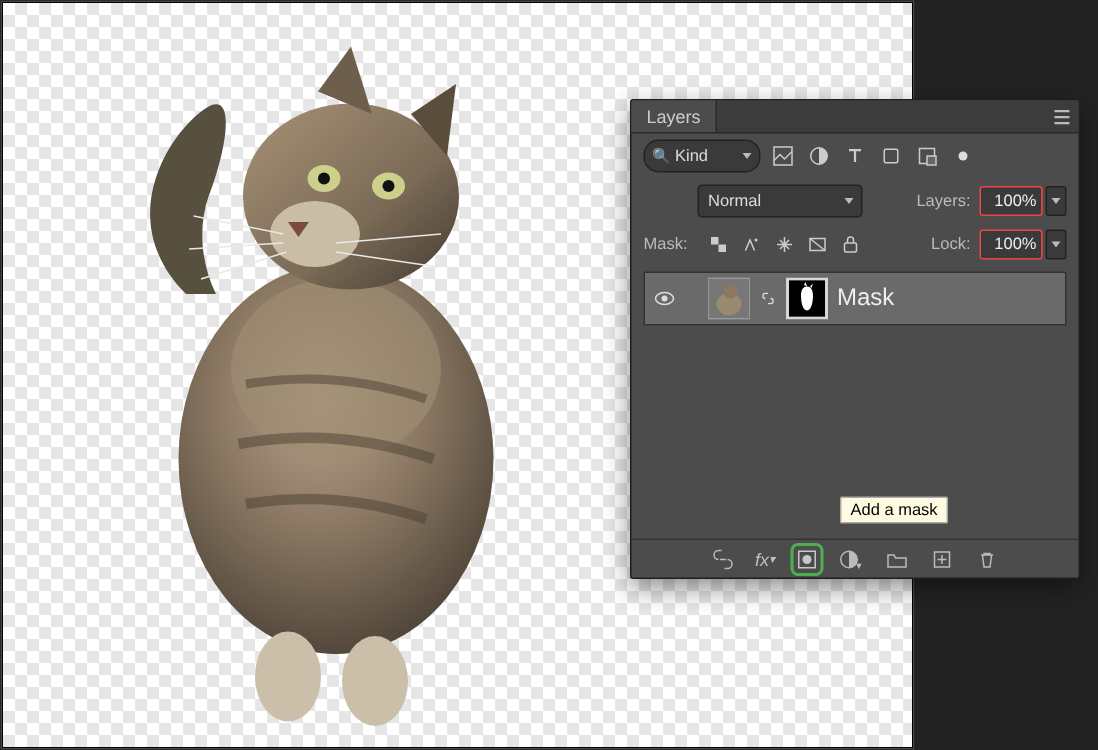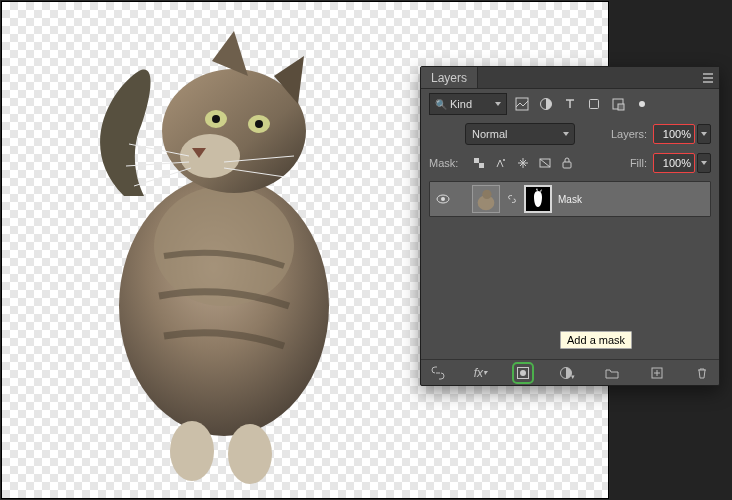--- a/index.html
+++ b/index.html
@@ -36,21 +36,21 @@
   display: flex; flex-direction: column; margin-top: 16px;
 }
 .panel-tabs { height: 22px; background: #3c3c3c; border-bottom: 1px solid #2a2a2a;
   display: flex; align-items: stretch; }
 .panel-tab { padding: 0 10px; line-height: 22px; font-size: 12px; color: #ccc;
   background: #4c4c4c; border-right: 1px solid #2a2a2a; }
 .panel-menu { margin-left:auto; width:22px; display:flex; align-items:center; justify-content:center; color:#bbb;}
 .row { display:flex; align-items:center; gap:6px; padding: 4px 8px; }
 .row + .row { padding-top: 4px; }
 select.kind {
-  background:#3a3a3a; color:#ddd; border:1px solid #222; border-radius:0;
+  background:#3a3a3a; color:#ddd; border:1px solid #222; border-radius:10px;
   height:22px; font-size:11px; padding:0 18px 0 6px; width:78px;
   appearance:none; -webkit-appearance:none;
 }
 .sel-wrap { position:relative; display:inline-flex; align-items:center; }
 .sel-wrap::before {
   content:"🔍"; position:absolute; left:6px; font-size:10px; opacity:.8; pointer-events:none;
 }
 .sel-wrap select.kind { padding-left:20px; }
 .sel-wrap::after, .dd::after {
   content:""; position:absolute; right:6px; top:50%; width:0;height:0;
@@ -77,23 +77,23 @@
 .layer-row{
   display:flex;align-items:center;height:36px;background:#6a6a6a;border:0.5px solid #333;
   border-radius:1px;padding:0 6px;gap:6px;
 }
 .eye{width:14px;height:14px;color:#ddd;}
 .thumb{width:28px;height:28px;border:1px solid #999;background:#555;overflow:hidden;}
 .thumb svg{width:100%;height:100%;}
 .mask-thumb{width:28px;height:28px;border:2px solid #d6d6d6;background:#000;
   display:flex;align-items:center;justify-content:center;}
 .link-ic{width:12px;display:flex;align-items:center;justify-content:center;color:#ddd;}
-.layer-name{font-size:10px;color:#eee;}
+.layer-name{font-size:16px;color:#eee;}
 .panel-footer{height:26px;border-top:1px solid #333;display:flex;align-items:center;
-  justify-content:space-between;padding:0 8px;gap:12px;}
+  justify-content:center;padding:0 8px;gap:12px;}
 .ftr-btn{width:18px;height:18px;display:flex;align-items:center;justify-content:center;color:#c0c0c0;}
 .ftr-btn.hl{outline:2px solid #4cb04c;border-radius:3px;}
 .tooltip{
   position:absolute; background:#fffbe0; color:#000; border:1px solid #aaa;
   font-size:11px; padding:2px 6px; border-radius:1px;
   left:560px; top:331px; white-space:nowrap; z-index: 50;
 }
 .ic{display:inline-flex;width:14px;height:14px;}
 </style>
 </head>
@@ -248,21 +248,21 @@
           </svg>
         </span>
       <span class="filterbtn">
           <svg class="ic" viewBox="0 0 14 14">
             <rect x="3" y="6" width="8" height="6" rx="1" fill="none" stroke="#ccc"></rect>
             <path d="M5 6 V4 a2 2 0 0 1 4 0 V6" fill="none" stroke="#ccc"></path>
           </svg>
         </span>
     </span>
     <span style="flex:1"></span>
-    <span class="lbl">Fill:</span>
+    <span class="lbl">Lock:</span>
     <span class="pct-wrap">
       <input class="pct" value="100%" style="">
       <span class="pct-step"></span>
     </span>
   </div>
 
   <div class="layer-area">
     <div class="layer-row">
       <span class="eye">
         <svg viewBox="0 0 14 14">

